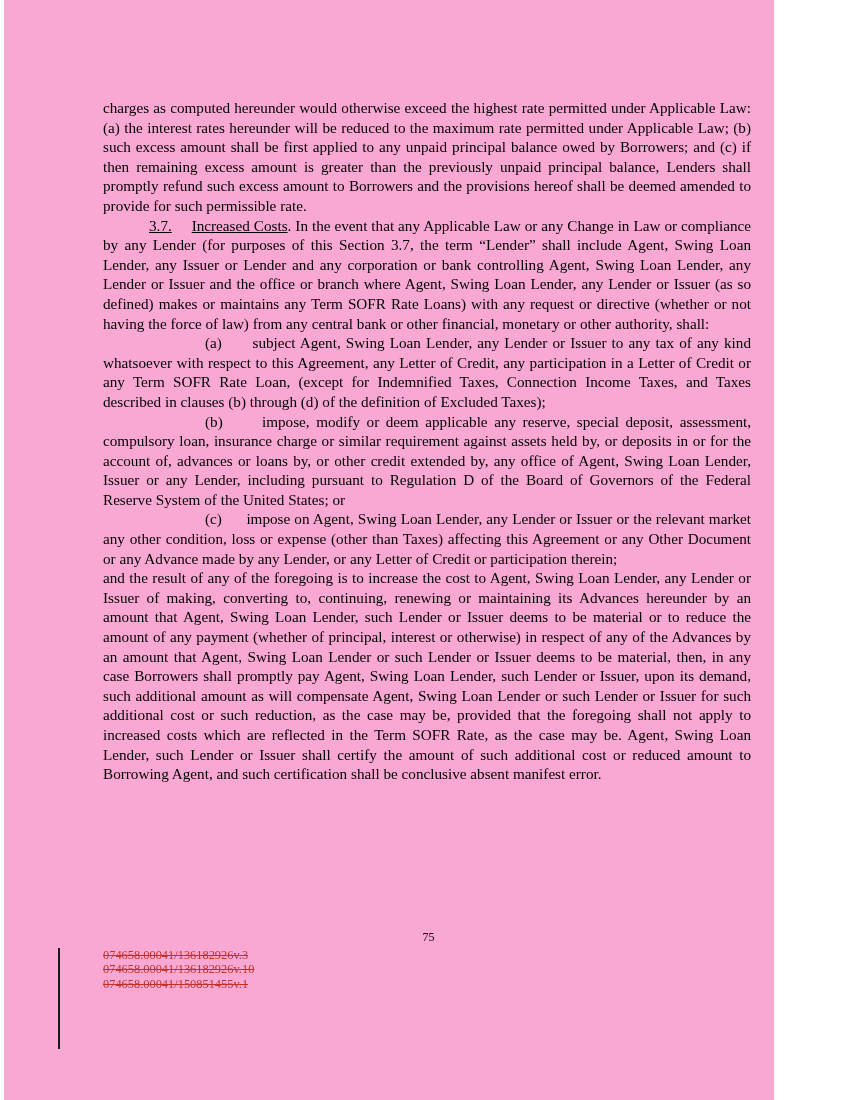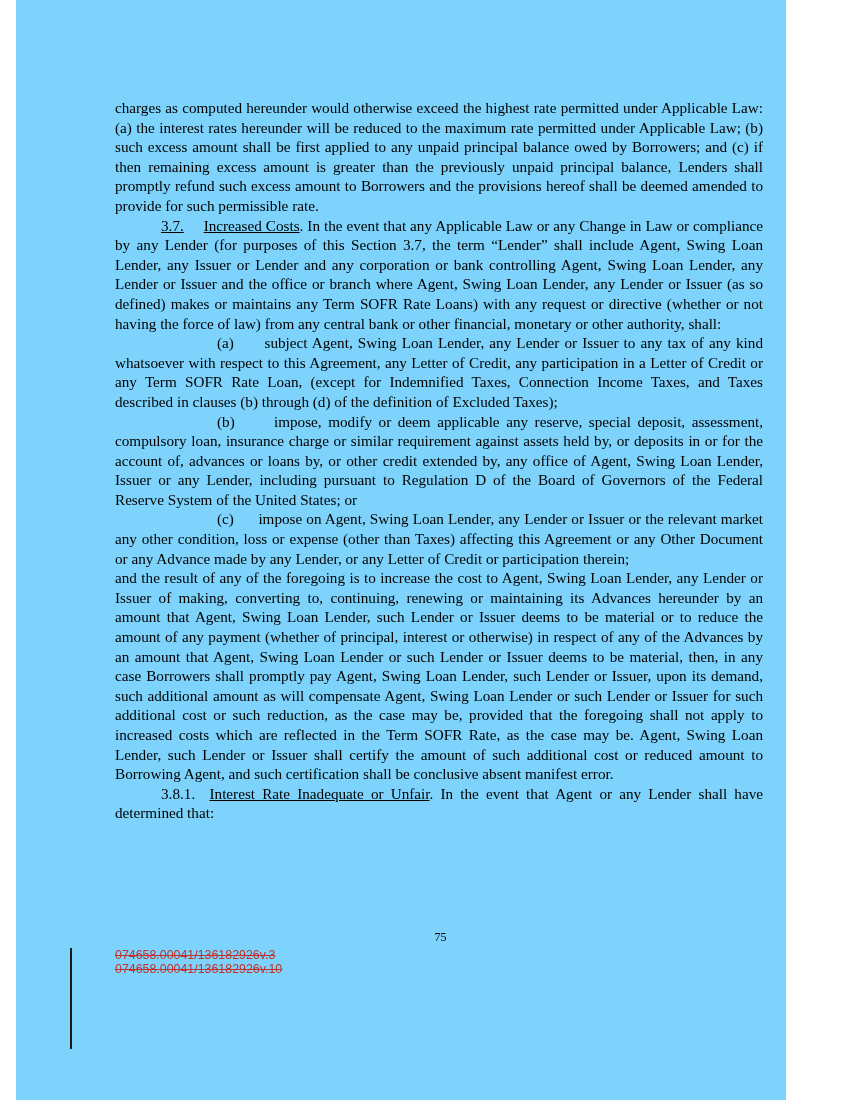--- a/index.html
+++ b/index.html
@@ -11,24 +11,24 @@
     width: 849px;
     height: 1100px;
     font-family: "Liberation Serif", serif;
     color: #000000;
     position: relative;
     overflow: hidden;
   }
   .page {
     position: absolute;
     top: 0;
-    left: 16px;
+    left: 4px;
     width: 770px;
     height: 1100px;
-    background: #7dd3fc;
+    background: #f9a8d4;
   }
   .body-area {
     position: absolute;
     left: 99px;
     top: 98px;
     width: 648px;
   }
   p.para {
     margin: 0 0 0 0;
     font-size: 15.2px;
@@ -67,21 +67,21 @@
   }
   .footer-bar {
     position: absolute;
     left: 54px;
     top: 948px;
     width: 2px;
     height: 101px;
     background: #1a1a1a;
   }
   .footer-line {
-    font-family: Liberation Sans, sans-serif;
+    font-family: Liberation Serif, serif;
     font-size: 12.4px;
     line-height: 14.4px;
     white-space: nowrap;
   }
   .fl-struck {
     color: #c0322b;
     text-decoration: line-through;
   }
   .fl-current {
     color: #0f23c8;
@@ -101,26 +101,26 @@
 
     <p class="para ti-para-lg"><span>(a)</span><span>&nbsp;&nbsp;&nbsp;&nbsp;&nbsp;&nbsp;</span><span>subject Agent, Swing Loan Lender, any Lender or Issuer to any tax of any kind whatsoever with respect to this Agreement, any Letter of Credit, any participation in a Letter of Credit or any Term SOFR Rate Loan, (except for Indemnified Taxes, Connection Income Taxes, and Taxes described in clauses (b) through (d) of the definition of Excluded Taxes);</span></p>
 
     <p class="para ti-para-lg"><span>(b)</span><span>&nbsp;&nbsp;&nbsp;&nbsp;&nbsp;&nbsp;</span><span>impose, modify or deem applicable any reserve, special deposit, assessment, compulsory loan, insurance charge or similar requirement against assets held by, or deposits in or for the account of, advances or loans by, or other credit extended by, any office of Agent, Swing Loan Lender, Issuer or any Lender, including pursuant to Regulation D of the Board of Governors of the Federal Reserve System of the United States; or</span></p>
 
     <p class="para ti-para-lg"><span>(c)</span><span>&nbsp;&nbsp;&nbsp;&nbsp;&nbsp;&nbsp;</span><span>impose on Agent, Swing Loan Lender, any Lender or Issuer or the relevant market any other condition, loss or expense (other than Taxes) affecting this Agreement or any Other Document or any Advance made by any Lender, or any Letter of Credit or participation therein;</span></p>
 
     <p class="para"><span>and the result of any of the foregoing is to increase the cost to Agent, Swing Loan Lender, any Lender or Issuer of making, converting to, continuing, renewing or maintaining its Advances hereunder by an amount that Agent, Swing Loan Lender, such Lender or Issuer deems to be material or to reduce the amount of any payment (whether of principal, interest or otherwise) in respect of any of the Advances by an amount that Agent, Swing Loan Lender or such Lender or Issuer deems to be material, then, in any case Borrowers shall promptly pay Agent, Swing Loan Lender, such Lender or Issuer, upon its demand, such additional amount as will compensate Agent, Swing Loan Lender or such Lender or Issuer for such additional cost or such reduction, as the case may be, provided that the foregoing shall not apply to increased costs which are reflected in the Term SOFR Rate, as the case may be.  Agent, Swing Loan Lender, such Lender or Issuer shall certify the amount of such additional cost or reduced amount to Borrowing Agent, and such certification shall be conclusive absent manifest error.</span></p>
 
 
-    <p class="para ti-para"><span>3.8.1.</span><span>&nbsp;&nbsp;</span><span class="sec-head">Interest Rate Inadequate or Unfair</span><span>.  In the event that Agent or any Lender shall have determined that:</span></p>
 
   </div>
 
   <div class="page-number">75</div>
 
   <div class="footer-bar"></div>
 
   <div class="footer-block">
     <div class="footer-line fl-struck">074658.00041/136182926v.3</div>
     <div class="footer-line fl-struck">074658.00041/136182926v.10</div>
+    <div class="footer-line fl-struck">074658.00041/150851455v.1</div>
   </div>
 
 </div>
 
 </body></html>

